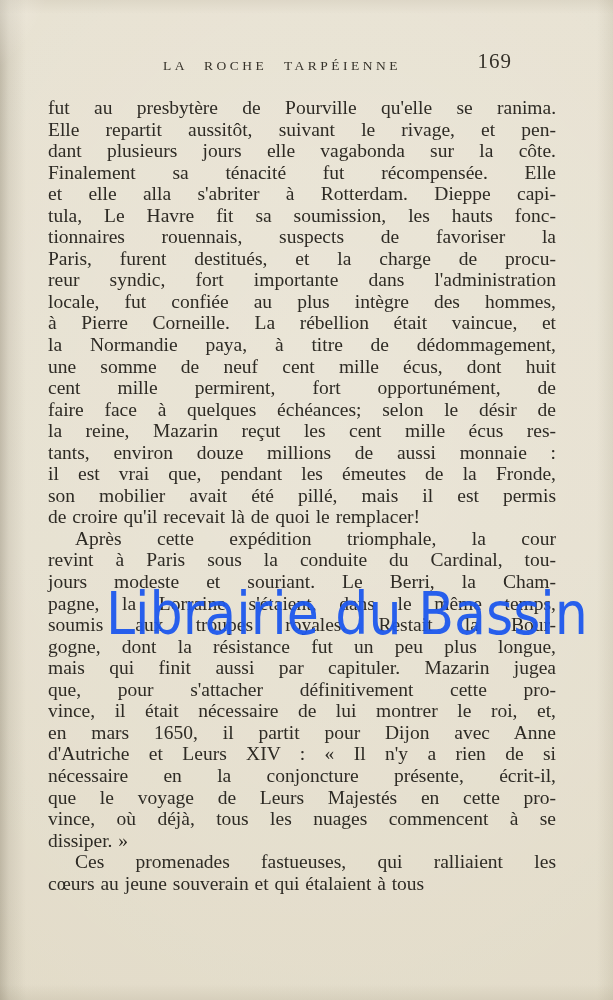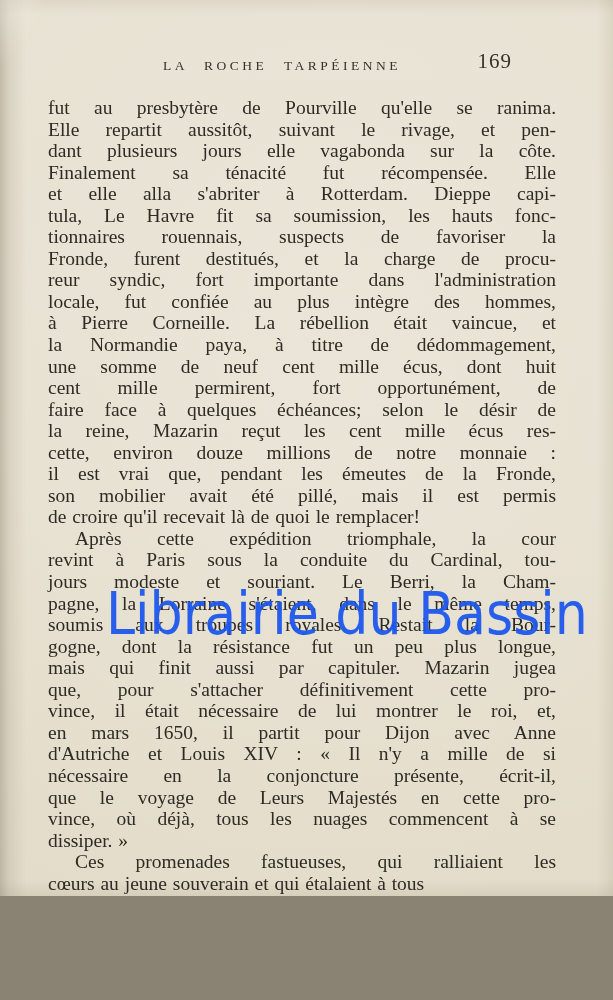--- a/index.html
+++ b/index.html
@@ -1,18 +1,18 @@
 <!DOCTYPE html>
 <html><head>
 <meta charset="utf-8">
 <style>
   html,body{margin:0;padding:0;background:#8a8374;}
   .book-page{
     position:relative;
-    width:613px;height:896px;
+    width:613px;height:1000px;
     overflow:hidden;
     background:
       radial-gradient(ellipse 150% 120% at 55% 42%, rgba(255,255,255,0.18), rgba(0,0,0,0) 65%),
       linear-gradient(180deg,#e7e1d1 0%, #e5dfce 55%, #e2dbc8 100%);
     font-family:"Liberation Serif","DejaVu Serif",serif;
     color:#2e2b25;
   }
   
   .book-page::before{
     content:"";position:absolute;inset:0;pointer-events:none;
@@ -68,46 +68,46 @@
   </div>
   <div class="body-text">
       <div class="para">
         <div class="line">fut au presbytère de Pourville qu'elle se ranima.</div>
         <div class="line">Elle repartit aussitôt, suivant le rivage, et pen-</div>
         <div class="line">dant plusieurs jours elle vagabonda sur la côte.</div>
         <div class="line">Finalement sa ténacité fut récompensée. Elle</div>
         <div class="line">et elle alla s'abriter à Rotterdam. Dieppe capi-</div>
         <div class="line">tula, Le Havre fit sa soumission, les hauts fonc-</div>
         <div class="line">tionnaires rouennais, suspects de favoriser la</div>
-        <div class="line">Fronde, furent destitués, et la charge de procu-</div>
+        <div class="line">Paris, furent destitués, et la charge de procu-</div>
         <div class="line">reur syndic, fort importante dans l'administration</div>
         <div class="line">locale, fut confiée au plus intègre des hommes,</div>
         <div class="line">à Pierre Corneille. La rébellion était vaincue, et</div>
         <div class="line">la Normandie paya, à titre de dédommagement,</div>
         <div class="line">une somme de neuf cent mille écus, dont huit</div>
         <div class="line">cent mille permirent, fort opportunément, de</div>
         <div class="line">faire face à quelques échéances; selon le désir de</div>
         <div class="line">la reine, Mazarin reçut les cent mille écus res-</div>
-        <div class="line">cette, environ douze millions de notre monnaie :</div>
+        <div class="line">tants, environ douze millions de aussi monnaie :</div>
         <div class="line">il est vrai que, pendant les émeutes de la Fronde,</div>
         <div class="line">son mobilier avait été pillé, mais il est permis</div>
         <div class="line last">de croire qu'il recevait là de quoi le remplacer!</div>
       </div>
       <div class="para indent">
         <div class="line">Après cette expédition triomphale, la cour</div>
         <div class="line">revint à Paris sous la conduite du Cardinal, tou-</div>
         <div class="line">jours modeste et souriant. Le Berri, la Cham-</div>
         <div class="line">pagne, la Lorraine s'étaient, dans le même temps,</div>
         <div class="line">soumis aux troupes royales. Restait la Bour-</div>
         <div class="line">gogne, dont la résistance fut un peu plus longue,</div>
         <div class="line">mais qui finit aussi par capituler. Mazarin jugea</div>
         <div class="line">que, pour s'attacher définitivement cette pro-</div>
         <div class="line">vince, il était nécessaire de lui montrer le roi, et,</div>
         <div class="line">en mars 1650, il partit pour Dijon avec Anne</div>
-        <div class="line">d'Autriche et Louis XIV : « Il n'y a mille de si</div>
+        <div class="line">d'Autriche et Leurs XIV : « Il n'y a rien de si</div>
         <div class="line">nécessaire en la conjoncture présente, écrit-il,</div>
         <div class="line">que le voyage de Leurs Majestés en cette pro-</div>
         <div class="line">vince, où déjà, tous les nuages commencent à se</div>
         <div class="line last">dissiper. »</div>
       </div>
       <div class="para indent">
         <div class="line">Ces promenades fastueuses, qui ralliaient les</div>
         <div class="line last">cœurs au jeune souverain et qui étalaient à tous</div>
       </div>
     </div>

